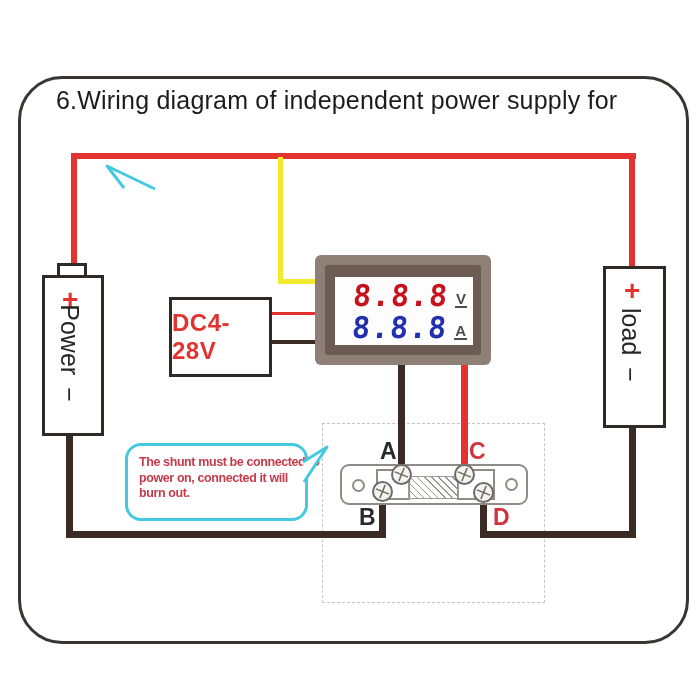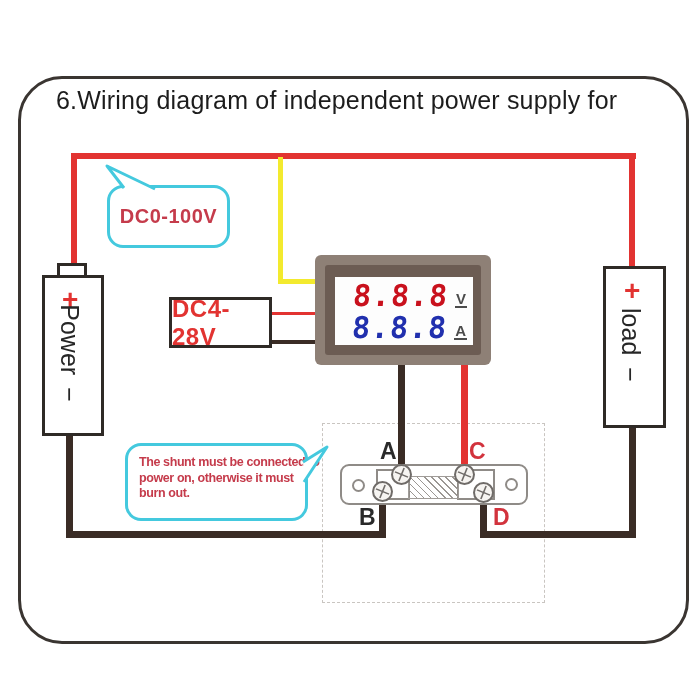--- a/index.html
+++ b/index.html
@@ -27,21 +27,21 @@
   .nub{position:absolute;left:57px;top:263px;width:30px;height:15px;background:#fff;
     border:3px solid #2f2a26;border-bottom:none;z-index:2;box-sizing:border-box;}
   .plus{position:absolute;color:var(--wire-red,#e23331);font-size:28px;font-weight:bold;line-height:24px;}
   .vlabel{
     position:absolute;display:flex;align-items:center;justify-content:center;gap:12px;
     transform:rotate(90deg);font-size:25px;color:#262626;white-space:nowrap;
   }
   .vlabel .minus{font-size:25px;color:#262626;}
   
   .supplybox{
-    position:absolute;left:169px;top:297px;width:103px;height:51px;background:#fff;
+    position:absolute;left:169px;top:297px;width:103px;height:80px;background:#fff;
     border:3px solid #2f2a26;display:flex;align-items:center;justify-content:center;z-index:2;box-sizing:border-box;
   }
   .supplybox span{color:var(--supply-text,#e23331);font-size:24px;font-weight:bold;letter-spacing:0.5px;}
   
   .bubble{
     position:absolute;background:#fff;border:3px solid var(--callout-border,#44c9de);
     border-radius:16px;z-index:3;box-sizing:border-box;
   }
   .bubble-voltage{left:107px;top:185px;width:123px;height:63px;display:flex;align-items:center;justify-content:center;}
   .bubble-voltage span{color:var(--callout-text,#c53b4b);font-size:20px;font-weight:bold;letter-spacing:0.5px;}
@@ -118,30 +118,27 @@
     <div class="vlabel" style="left:-50px;top:63px;width:150px;height:26px;">
       <span>load</span>
       <span class="minus">−</span>
     </div>
   </div>
 
   <div class="supplybox">
     <span>DC4-28V</span>
   </div>
 
-  <div class="bubble bubble-voltage">
-    <span>DC0-100V</span>
-  </div>
   <svg class="tail" style="left:100px;top:160px;" width="70" height="34">
     <path d="M24,28 L7,6 L55,29" fill="#ffffff" stroke="#44c9de" stroke-width="3" stroke-linejoin="round"></path>
   </svg>
 
   <div class="bubble bubble-warning">
     <div>The shunt must be connected to</div>
-    <div>power on, otherwise it must</div>
+    <div>power on, connected it will</div>
     <div>burn out.</div>
   </div>
   <svg class="tail" style="left:297px;top:440px;" width="40" height="48">
     <path d="M6,22 L30,7 L7,42" fill="#ffffff" stroke="#44c9de" stroke-width="3" stroke-linejoin="round"></path>
   </svg>
 
   <div class="meter">
     <div class="bezel"></div>
     <div class="screen">
       <div class="mrow" style="top:2px;">

